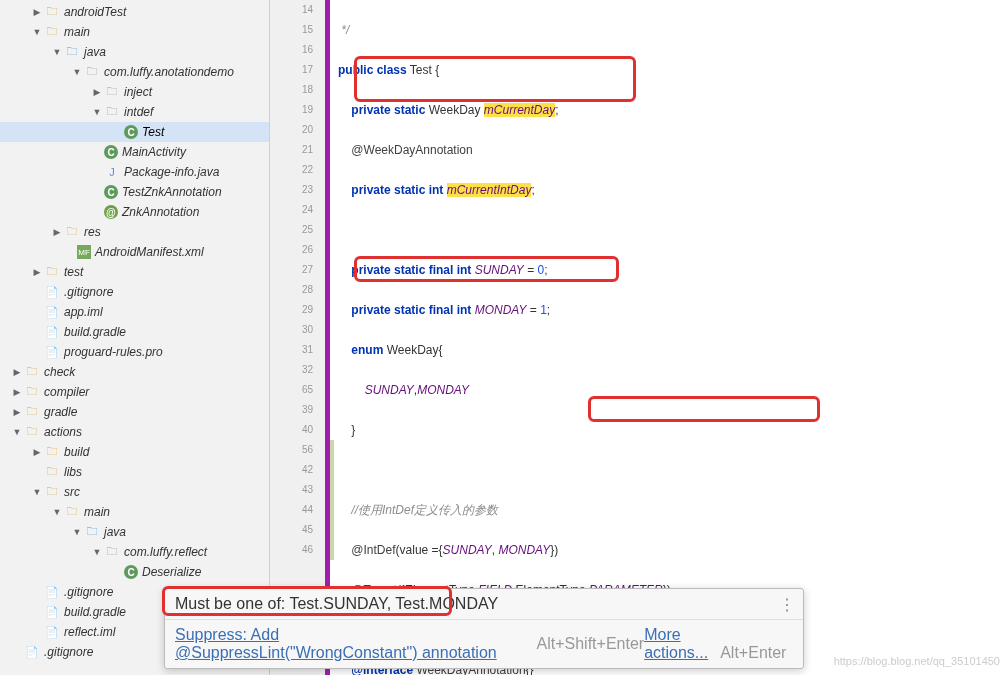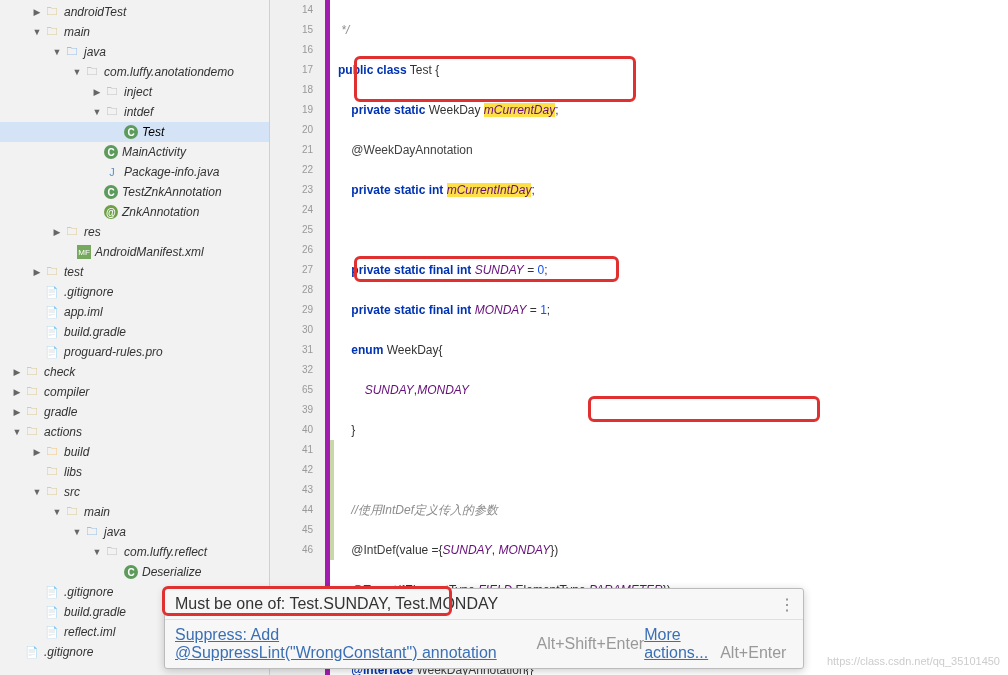--- a/index.html
+++ b/index.html
@@ -239,21 +239,21 @@
         <div class="ln">26</div>
         <div class="ln">27</div>
         <div class="ln">28</div>
         <div class="ln">29</div>
         <div class="ln">30</div>
         <div class="ln">31</div>
         <div class="ln">32</div>
         <div class="ln">65</div>
         <div class="ln">39</div>
         <div class="ln">40</div>
-        <div class="ln">41</div>
+        <div class="ln">56</div>
         <div class="ln">42</div>
         <div class="ln">43</div>
         <div class="ln">44</div>
         <div class="ln">45</div>
         <div class="ln">46</div>
     </div>
     <div class="code">
 <div class="code-line"><span class="cmt"> */</span></div>
 <div class="code-line"><span class="kw">public class</span><span> Test {</span></div>
 <div class="code-line"><span class="kw">    private static</span><span> WeekDay </span><span class="fld-hl">mCurrentDay</span><span>;</span></div>
@@ -297,15 +297,15 @@
         <span class="tooltip-menu">⋮</span>
       </div>
       <div class="tooltip-row">
         <span class="tooltip-link">Suppress: Add @SuppressLint("WrongConstant") annotation</span>
         <span class="tooltip-shortcut">Alt+Shift+Enter</span>
         <span class="tooltip-more"><span class="tooltip-link">More actions...</span><span class="tooltip-shortcut">Alt+Enter</span></span>
       </div>
       <div class="red-box" style="top:-3px;left:-3px;width:290px;height:30px"></div>
     </div>
 
-    <div class="watermark">https://class.csdn.net/qq_35101450</div>
+    <div class="watermark">https://blog.blog.net/qq_35101450</div>
   </div>
 </div>
 
 </body></html>

